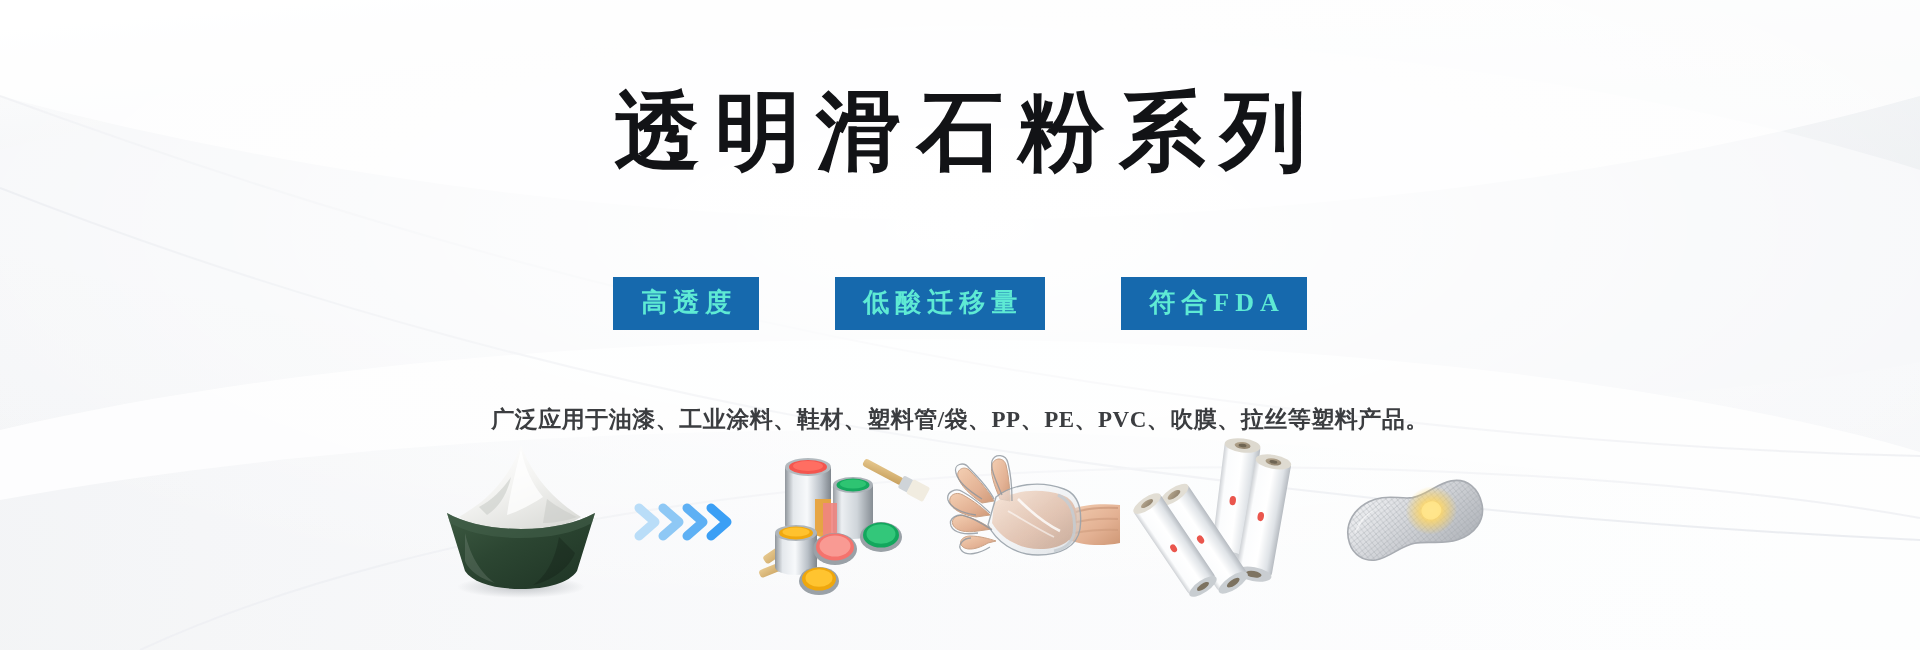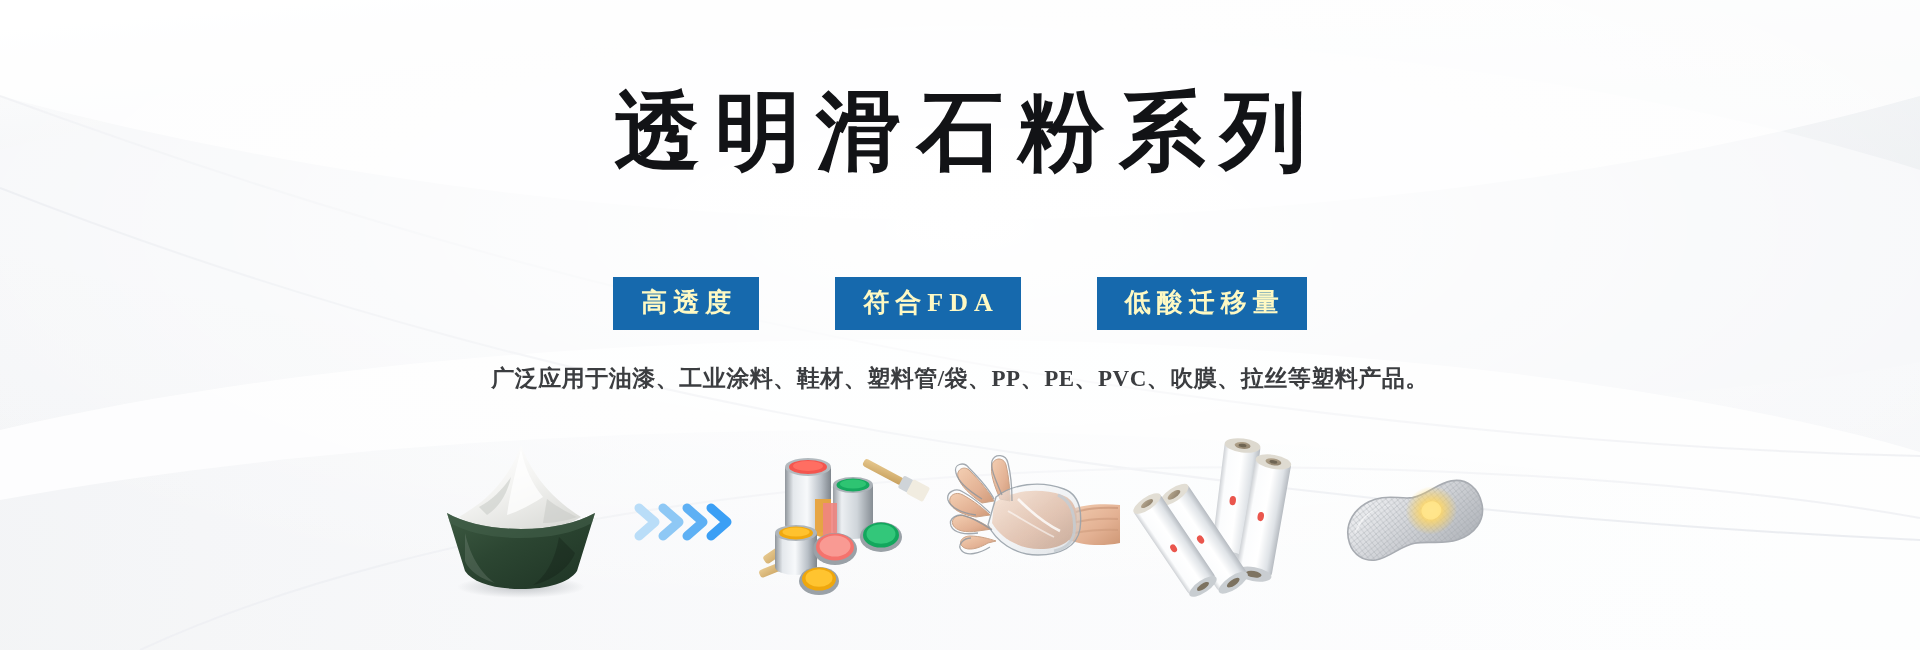--- a/index.html
+++ b/index.html
@@ -58,21 +58,21 @@
     left: 0;
     width: 100%;
     display: flex;
     justify-content: center;
     align-items: center;
     gap: 76px;
   }
 
   .badge {
     background: #1669ad;
-    color: #fef9c3;
+    color: #5eead4;
     font-family: "Liberation Serif", "DejaVu Serif", serif;
     font-size: 26px;
     font-weight: 700;
     letter-spacing: 6px;
     text-indent: 6px;
     line-height: 1;
     padding: 13px 22px 14px;
     white-space: nowrap;
     min-width: 130px;
     text-align: center;
@@ -88,20 +88,21 @@
   }
 
   .desc {
     display: inline-block;
     font-family: "Liberation Serif", "DejaVu Serif", serif;
     font-size: 23px;
     font-weight: 600;
     letter-spacing: 0.5px;
     color: #3b3d40;
     white-space: nowrap;
+    margin-top: 41px;
   }
 
   
   .strip {
     position: absolute;
     top: 432px;
     left: 0;
     width: 100%;
     height: 180px;
     display: flex;
@@ -173,22 +174,22 @@
     <path d="M140,650 C420,520 900,452 1400,470 C1640,478 1820,500 1920,518" fill="none" stroke="#edeff2" stroke-width="2" opacity="0.8"></path>
     <rect x="0" y="0" width="1920" height="650" fill="url(#centerGlow)"></rect>
   </svg>
 
   <div class="headline-wrap">
     <h1 class="headline">透明滑石粉系列</h1>
   </div>
 
   <div class="badge-row">
     <span class="badge">高透度</span>
+    <span class="badge">低酸迁移量</span>
     <span class="badge">符合FDA</span>
-    <span class="badge">低酸迁移量</span>
   </div>
 
   <div class="desc-wrap">
     <p class="desc">广泛应用于油漆、工业涂料、鞋材、塑料管/袋、PP、PE、PVC、吹膜、拉丝等塑料产品。</p>
   </div>
 
   <div class="strip">
 
     <div class="strip-item w-bowl">
       <span class="sr-only">滑石粉</span>

